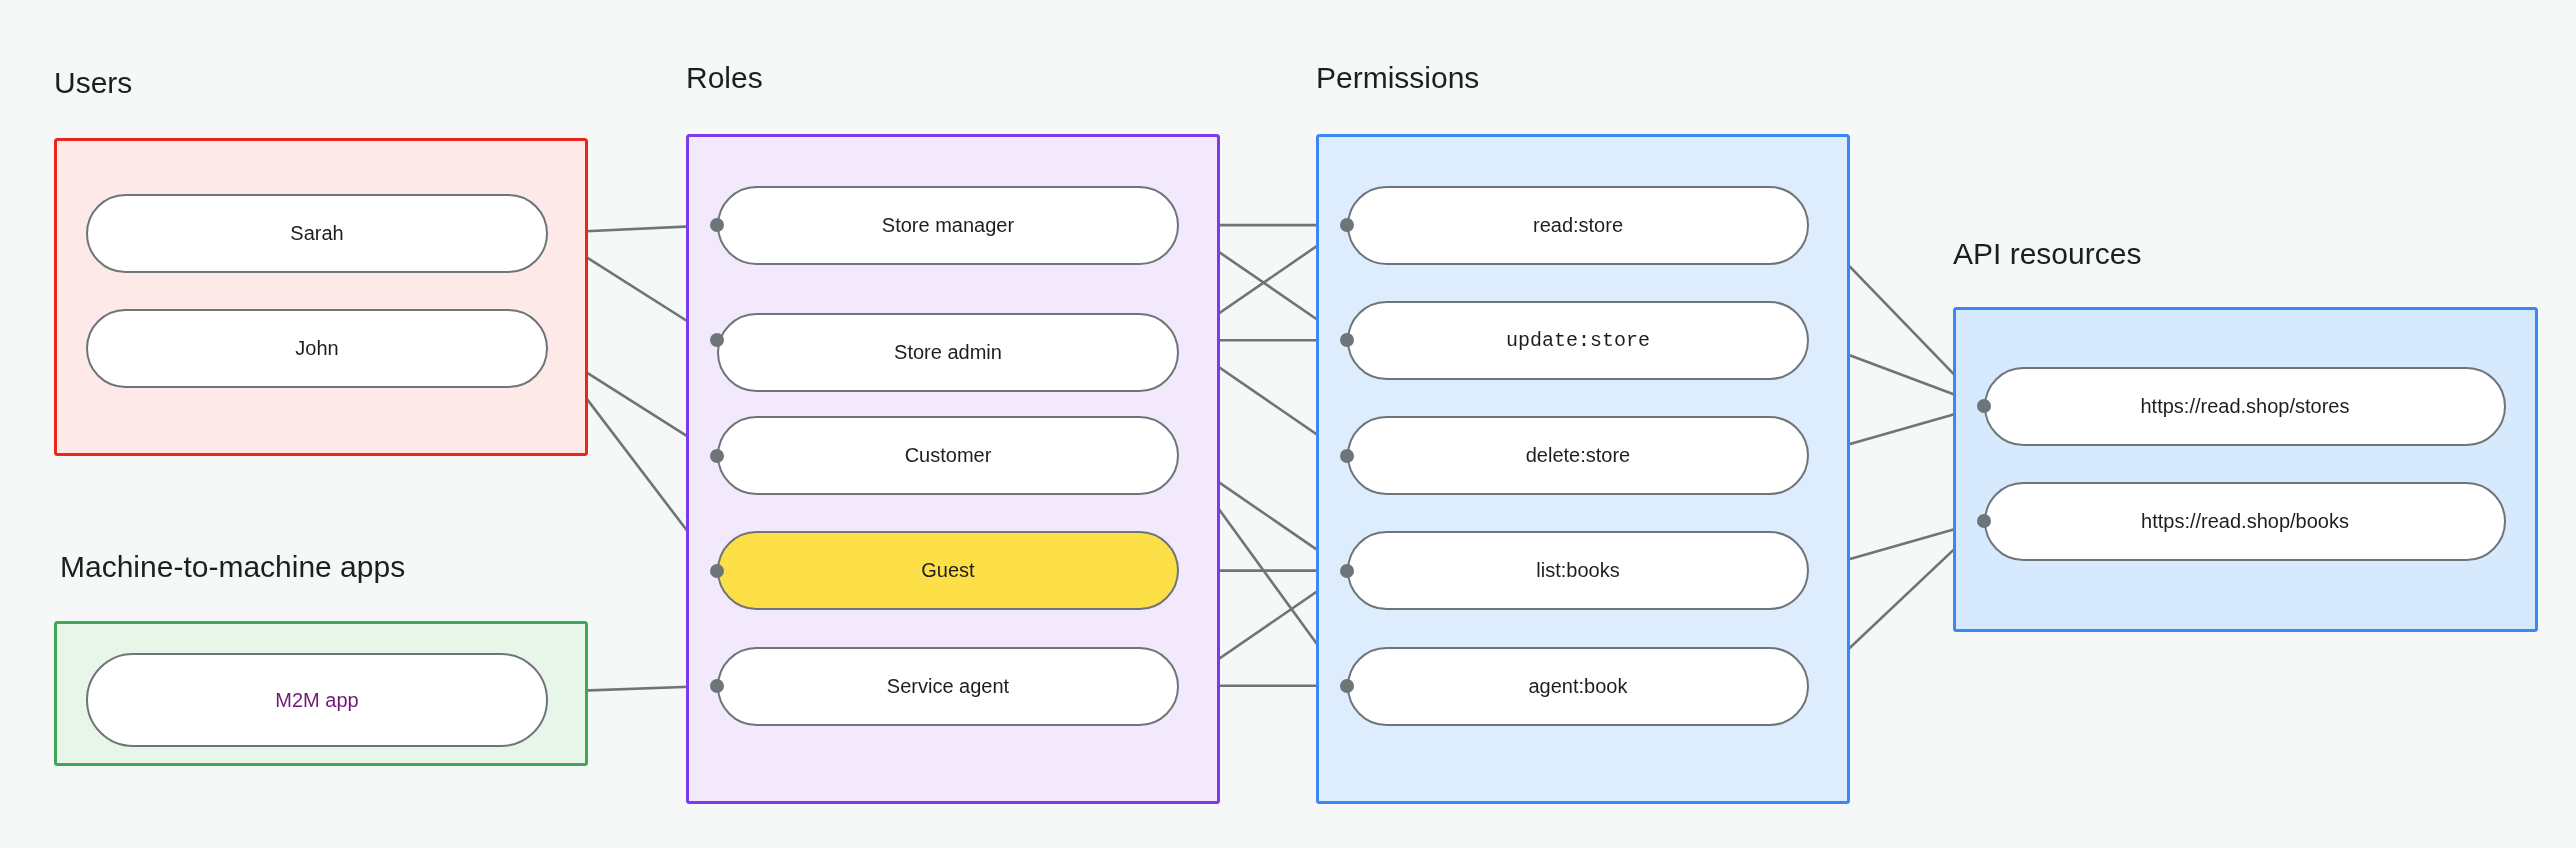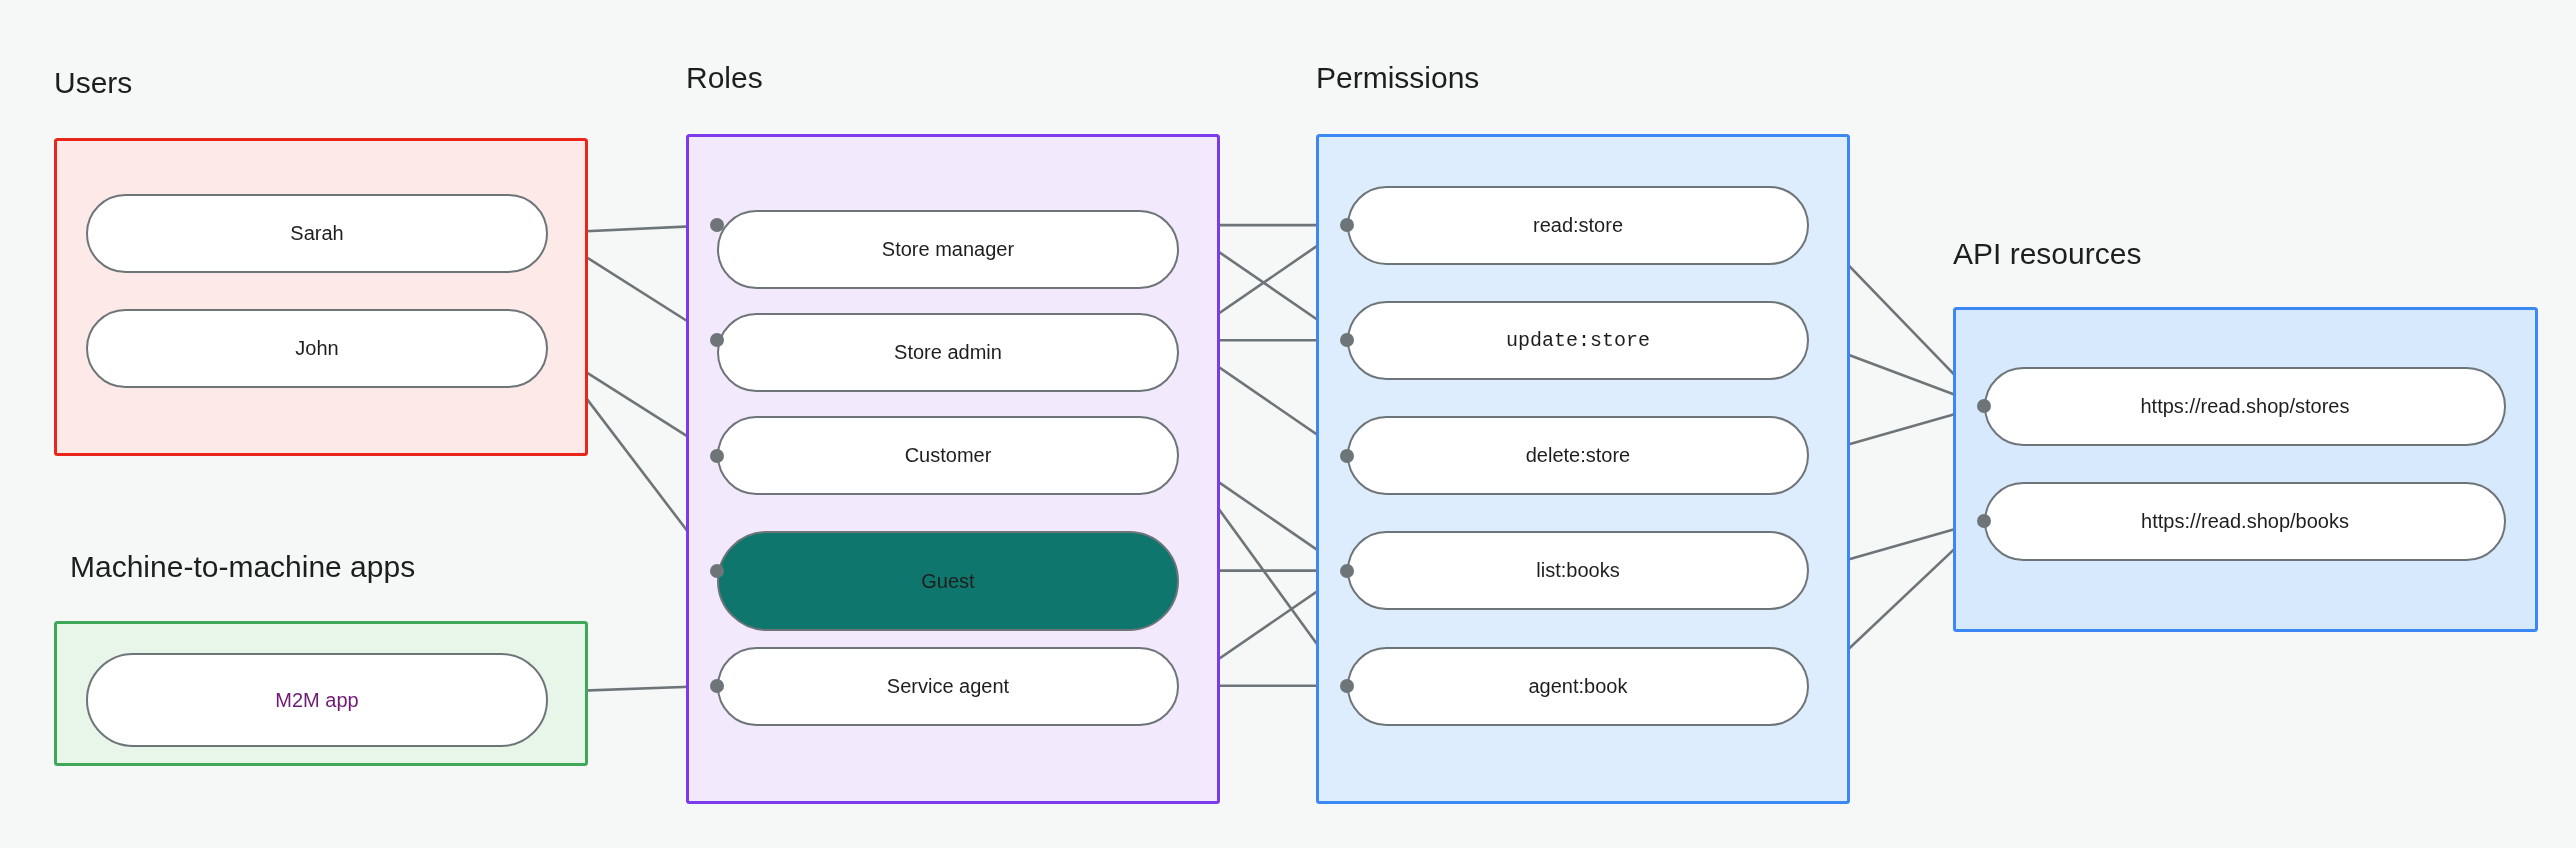--- a/index.html
+++ b/index.html
@@ -103,45 +103,45 @@
     </svg>
   <div id="groups-layer">
       <div class="group-box" style="left: 54px; top: 138px; width: 534px; height: 318px; border-color: rgb(232, 38, 28); background: rgb(253, 234, 232);"></div>
       <div class="group-box" style="left: 54px; top: 621px; width: 534px; height: 145px; border-color: rgb(63, 167, 88); background: rgb(232, 246, 234);"></div>
       <div class="group-box" style="left: 686px; top: 134px; width: 534px; height: 670px; border-color: rgb(124, 58, 237); background: rgb(242, 233, 253);"></div>
       <div class="group-box" style="left: 1316px; top: 134px; width: 534px; height: 670px; border-color: rgb(59, 136, 245); background: rgb(221, 237, 253);"></div>
       <div class="group-box" style="left: 1953px; top: 307px; width: 585px; height: 325px; border-color: rgb(59, 136, 245); background: rgb(215, 233, 253);"></div>
     </div>
   <div id="titles-layer">
       <div class="group-title" style="left: 54px; top: 68px;">Users</div>
-      <div class="group-title" style="left: 70px; top: 552px;">Machine-to-machine apps</div>
+      <div class="group-title" style="left: 60px; top: 552px;">Machine-to-machine apps</div>
       <div class="group-title" style="left: 686px; top: 63px;">Roles</div>
       <div class="group-title" style="left: 1316px; top: 63px;">Permissions</div>
       <div class="group-title" style="left: 1953px; top: 239px;">API resources</div>
     </div>
   <div id="nodes-layer">
       <div class="node" style="left: 86px; top: 194px; width: 462px; height: 79px; border-color: rgb(110, 117, 121); background: rgb(255, 255, 255); color: rgb(29, 31, 31);">
         <span>Sarah</span>
       </div>
       <div class="node" style="left: 86px; top: 309px; width: 462px; height: 79px; border-color: rgb(110, 117, 121); background: rgb(255, 255, 255); color: rgb(29, 31, 31);">
         <span>John</span>
       </div>
       <div class="node" style="left: 86px; top: 653px; width: 462px; height: 94px; border-color: rgb(110, 117, 121); background: rgb(255, 255, 255); color: #701a75;">
         <span>M2M app</span>
       </div>
-      <div class="node" style="left: 717px; top: 186px; width: 462px; height: 79px; border-color: rgb(110, 117, 121); background: rgb(255, 255, 255); color: rgb(29, 31, 31); margin-top: 24px;">
+      <div class="node" style="left: 717px; top: 186px; width: 462px; height: 79px; border-color: rgb(110, 117, 121); background: rgb(255, 255, 255); color: rgb(29, 31, 31);">
         <span>Store manager</span>
       </div>
       <div class="node" style="left: 717px; top: 301px; width: 462px; height: 79px; border-color: rgb(110, 117, 121); background: rgb(255, 255, 255); color: rgb(29, 31, 31); margin-top: 12px;">
         <span>Store admin</span>
       </div>
       <div class="node" style="left: 717px; top: 416px; width: 462px; height: 79px; border-color: rgb(110, 117, 121); background: rgb(255, 255, 255); color: rgb(29, 31, 31);">
         <span>Customer</span>
       </div>
-      <div class="node" style="left: 717px; top: 531px; width: 462px; height: 100px; border-color: rgb(110, 117, 121); background: #0f766e; color: rgb(29, 31, 31);">
+      <div class="node" style="left: 717px; top: 531px; width: 462px; height: 79px; border-color: rgb(110, 117, 121); background: #fde047; color: rgb(29, 31, 31);">
         <span>Guest</span>
       </div>
       <div class="node" style="left: 717px; top: 647px; width: 462px; height: 79px; border-color: rgb(110, 117, 121); background: rgb(255, 255, 255); color: rgb(29, 31, 31);">
         <span>Service agent</span>
       </div>
       <div class="node" style="left: 1347px; top: 186px; width: 462px; height: 79px; border-color: rgb(110, 117, 121); background: rgb(255, 255, 255); color: rgb(29, 31, 31);">
         <span>read:store</span>
       </div>
       <div class="node" style="left: 1347px; top: 301px; width: 462px; height: 79px; border-color: rgb(110, 117, 121); background: rgb(255, 255, 255); color: rgb(29, 31, 31); font-family: Liberation Mono, monospace;">
         <span>update:store</span>

